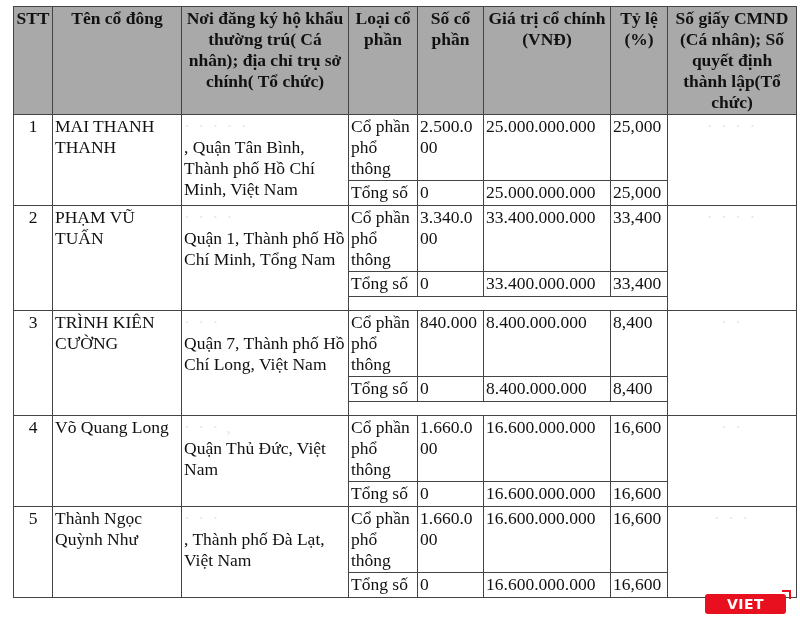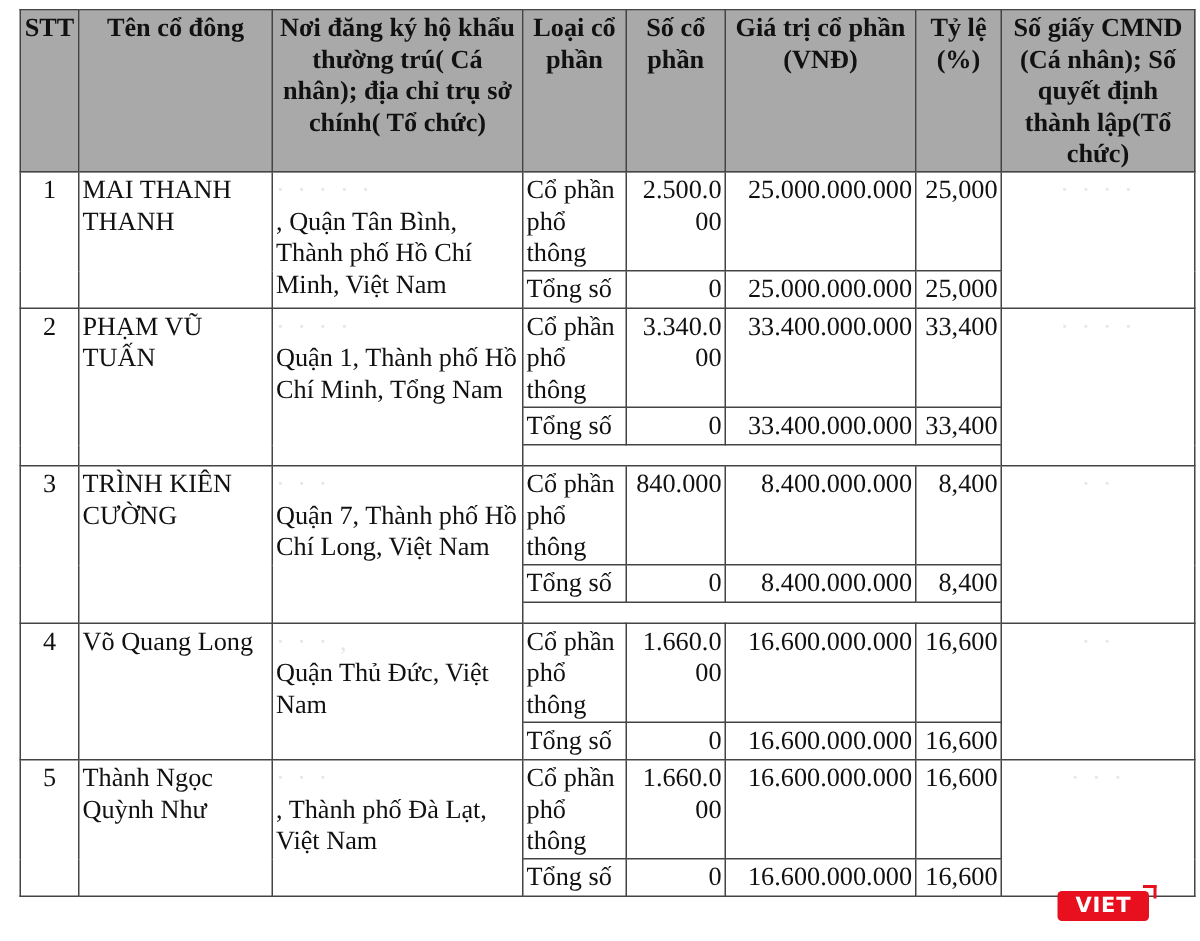--- a/index.html
+++ b/index.html
@@ -2,28 +2,28 @@
 <html><head>
 <meta charset="utf-8">
 <style>
   html, body { margin:0; padding:0; background:#ffffff; }
   body { width:800px; height:627px; position:relative; overflow:hidden;
          font-family:"Liberation Serif", "DejaVu Serif", serif; color:#111; }
   table.sh { position:absolute; left:13px; top:6px; border-collapse:collapse;
              table-layout:fixed; width:783px; font-size:17.5px; line-height:21px; }
   table.sh th, table.sh td { border:1.5px solid #444; padding:1px 2px; vertical-align:top; }
   table.sh th { background:#a9a9a9; font-weight:bold; text-align:center; }
-  .num { text-align:right; white-space:normal; word-break:break-all; }
+  .num { text-align:left; white-space:normal; word-break:break-all; }
   .ctr { text-align:center; }
   .redact { color:#e6e6e6; letter-spacing:2px; }
   .addr { text-align:left; }
   .empty-sub td { height:11px; padding:0; }
   .watermark { position:absolute; left:705px; top:594px; background:#e8101e; color:#fff;
                font-family:"DejaVu Sans", sans-serif; font-weight:bold; font-size:14px;
-               padding:2px 12px; border-radius:3px 3px 3px 3px; letter-spacing:0.5px; }
+               padding:2px 22px; border-radius:3px 3px 3px 3px; letter-spacing:0.5px; }
   .watermark::after { content:""; position:absolute; right:-5px; top:-4px; width:7px; height:7px;
                border-top:2px solid #e8101e; border-right:2px solid #e8101e; }
 </style>
 </head>
 <body>
 
 <table class="sh">
   <colgroup>
     <col style="width:39px">
       <col style="width:129px">
@@ -34,21 +34,21 @@
       <col style="width:57px">
       <col style="width:129px">
   </colgroup>
   <thead>
     <tr style="height:80px">
       <th>STT</th>
       <th>Tên cổ đông</th>
       <th>Nơi đăng ký hộ khẩu thường trú( Cá nhân); địa chỉ trụ sở chính( Tổ chức)</th>
       <th>Loại cổ phần</th>
       <th>Số cổ phần</th>
-      <th>Giá trị cổ phần (VNĐ)</th>
+      <th>Giá trị cổ chính (VNĐ)</th>
       <th>Tỷ lệ (%)</th>
       <th>Số giấy CMND (Cá nhân); Số quyết định thành lập(Tổ chức)</th>
     </tr>
   </thead>
   <tbody id="tbody">
       <tr style="height:66px">
         <td class="ctr" rowspan="2">1</td>
         <td rowspan="2">MAI THANH THANH</td>
         <td class="addr" rowspan="2">
           <div class="redact">· · ·  ·   ·</div>

